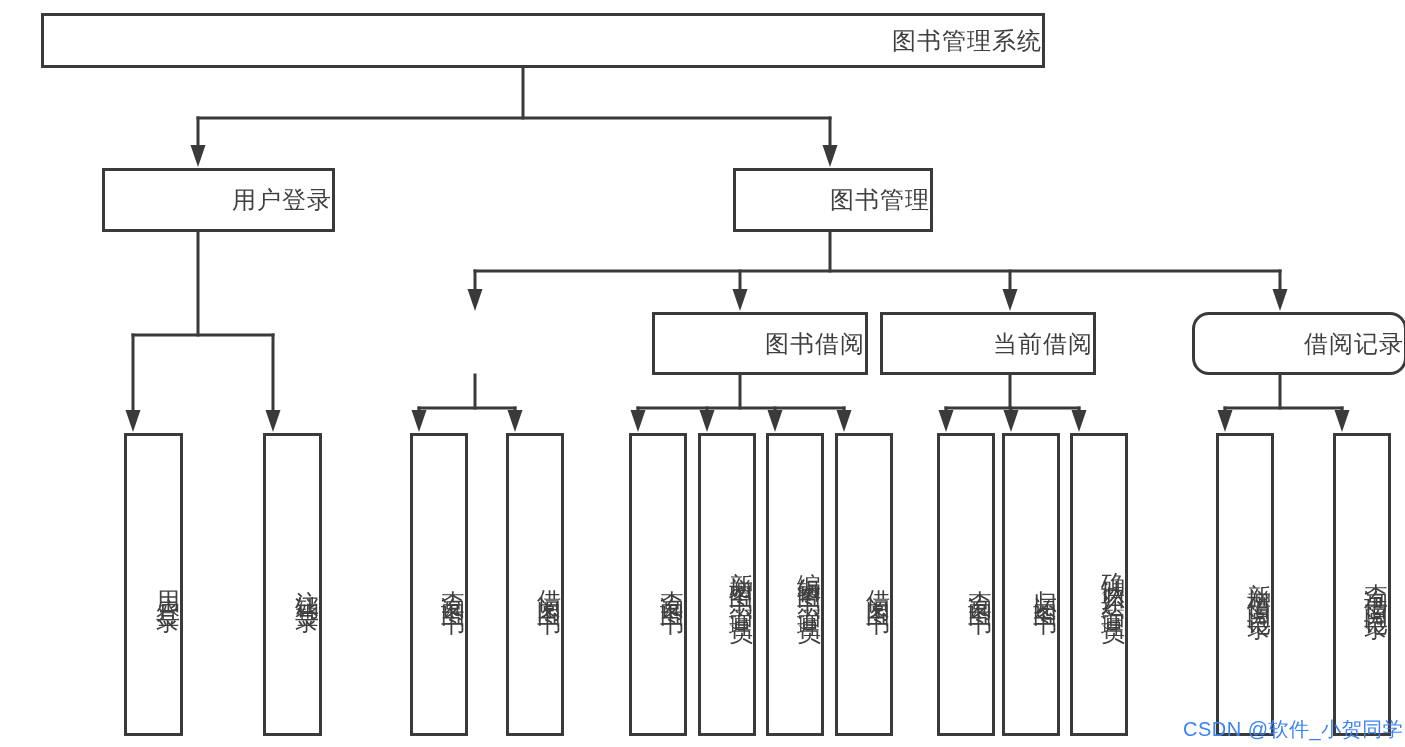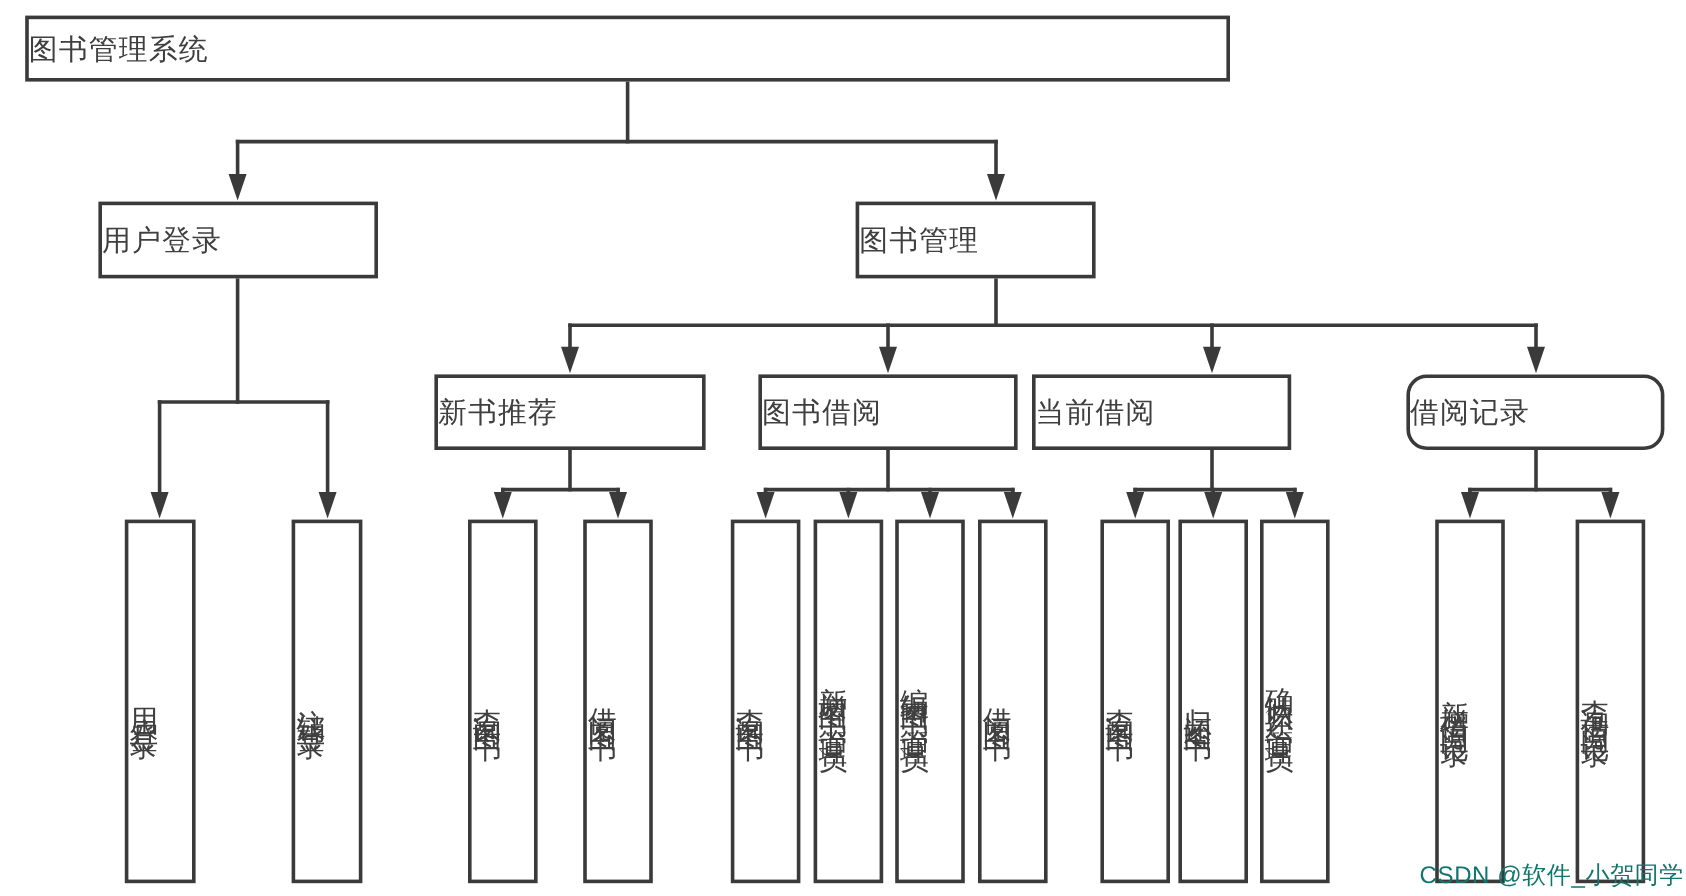--- a/index.html
+++ b/index.html
@@ -4,21 +4,21 @@
 <style>
   html,body{margin:0;padding:0;background:#fff;}
   #stage{
     position:relative;width:1405px;height:747px;background:#ffffff;
     font-family:"Liberation Sans",sans-serif;overflow:hidden;
   }
   #wires{position:absolute;left:0;top:0;z-index:0;}
   .box{
     position:absolute;box-sizing:border-box;background:#ffffff;
     border:3px solid #3a3a3a;color:#3f3f3f;
-    display:flex;align-items:center;justify-content:flex-start;z-index:1;
+    display:flex;align-items:center;justify-content:flex-end;z-index:1;margin-left:20px;
   }
   .h-label{font-size:24px;white-space:nowrap;letter-spacing:1px;}
   .v-label{
     writing-mode:vertical-rl;text-orientation:mixed;
     font-size:24px;line-height:1;letter-spacing:7px;white-space:nowrap;
   }
   
   #n-root{left:21px;top:13px;width:1004px;height:55px;}
   #n-user-login{left:82px;top:168px;width:233px;height:64px;}
   #n-book-mgmt{left:713px;top:168px;width:200px;height:64px;}
@@ -27,21 +27,21 @@
   #n-current-borrow{left:860px;top:312px;width:216px;height:63px;}
   #n-borrow-records{left:1172px;top:312px;width:215px;height:63px;border-radius:17px;}
   .leaf{top:433px;height:303px;width:58px;}
   #l-g1a{left:104px;width:59px;} #l-g1b{left:243px;width:59px;}
   #l-g2a{left:390px;} #l-g2b{left:486px;}
   #l-g3a{left:609px;} #l-g3b{left:678px;} #l-g3c{left:746px;} #l-g3d{left:815px;}
   #l-g4a{left:917px;} #l-g4b{left:982px;} #l-g4c{left:1050px;}
   #l-g5a{left:1196px;} #l-g5b{left:1313px;}
   #watermark{
     position:absolute;left:1183px;top:716px;z-index:10;
-    font-size:20px;color:#0f766e;white-space:nowrap;letter-spacing:0.5px;
+    font-size:20px;color:#3b82f6;white-space:nowrap;letter-spacing:0.5px;
   }
 </style>
 </head>
 <body>
 
 <div id="stage">
 
   <svg id="wires" width="1405" height="747" viewBox="0 0 1405 747">
     <g stroke="#3a3a3a" stroke-width="3" fill="none" stroke-linecap="square">
 
@@ -116,23 +116,20 @@
     <span class="h-label">图书管理系统</span>
   </div>
 
   <div class="box" id="n-user-login">
     <span class="h-label">用户登录</span>
   </div>
   <div class="box" id="n-book-mgmt">
     <span class="h-label">图书管理</span>
   </div>
 
-  <div class="box" id="n-new-book">
-    <span class="h-label">新书推荐</span>
-  </div>
   <div class="box" id="n-book-borrow">
     <span class="h-label">图书借阅</span>
   </div>
   <div class="box" id="n-current-borrow">
     <span class="h-label">当前借阅</span>
   </div>
   <div class="box" id="n-borrow-records">
     <span class="h-label">借阅记录</span>
   </div>
 

